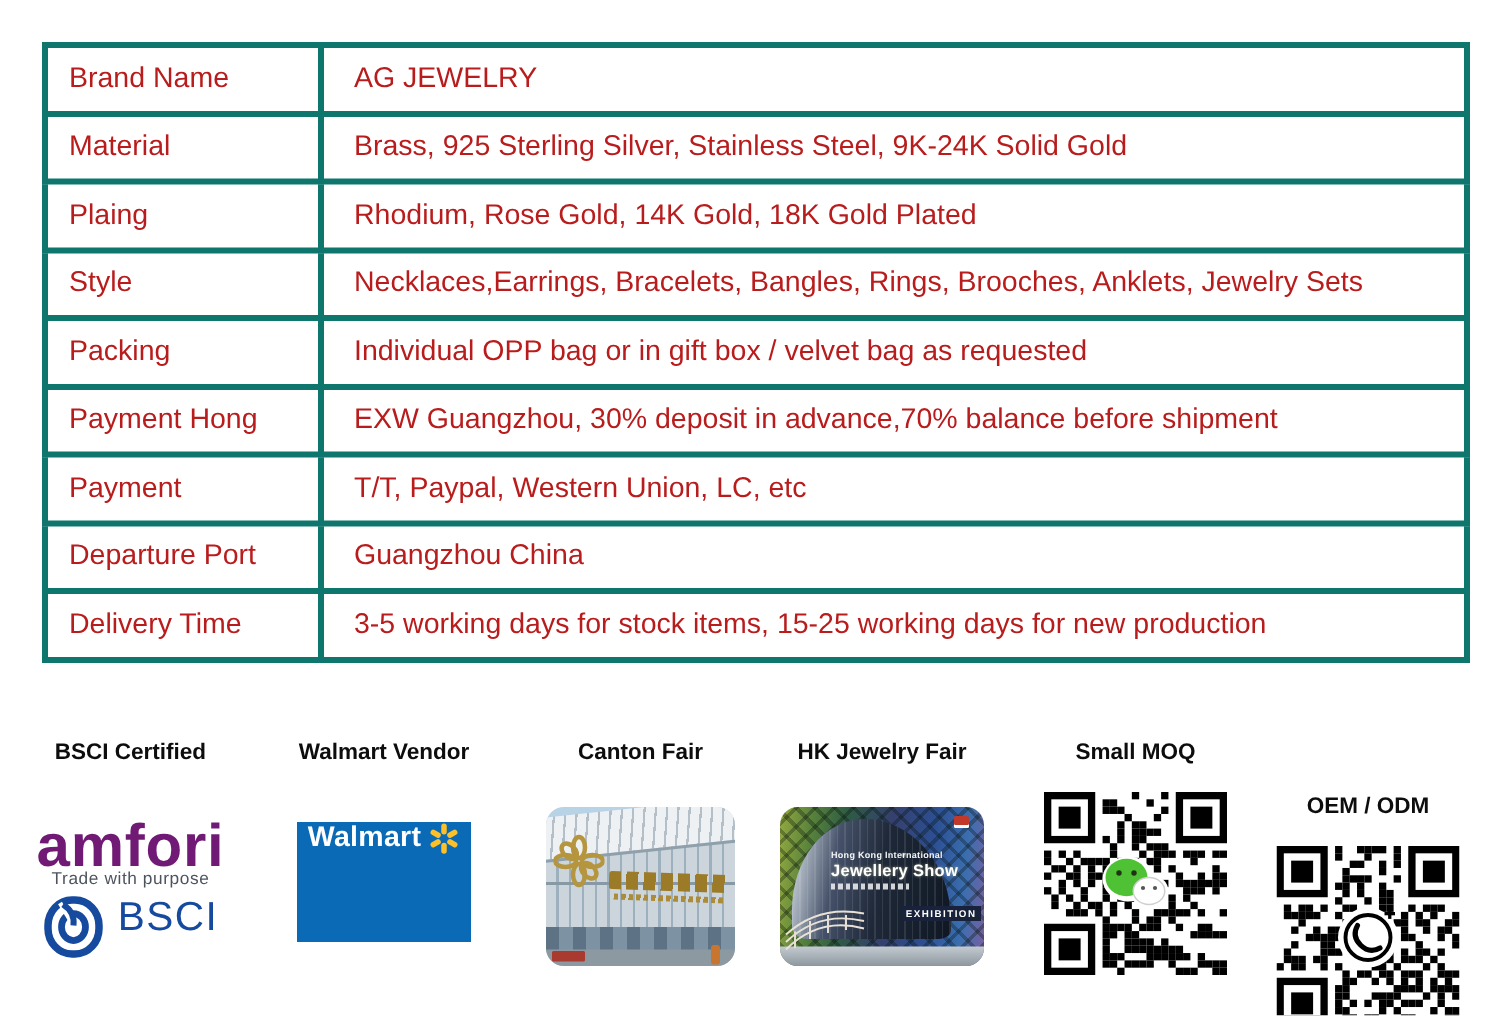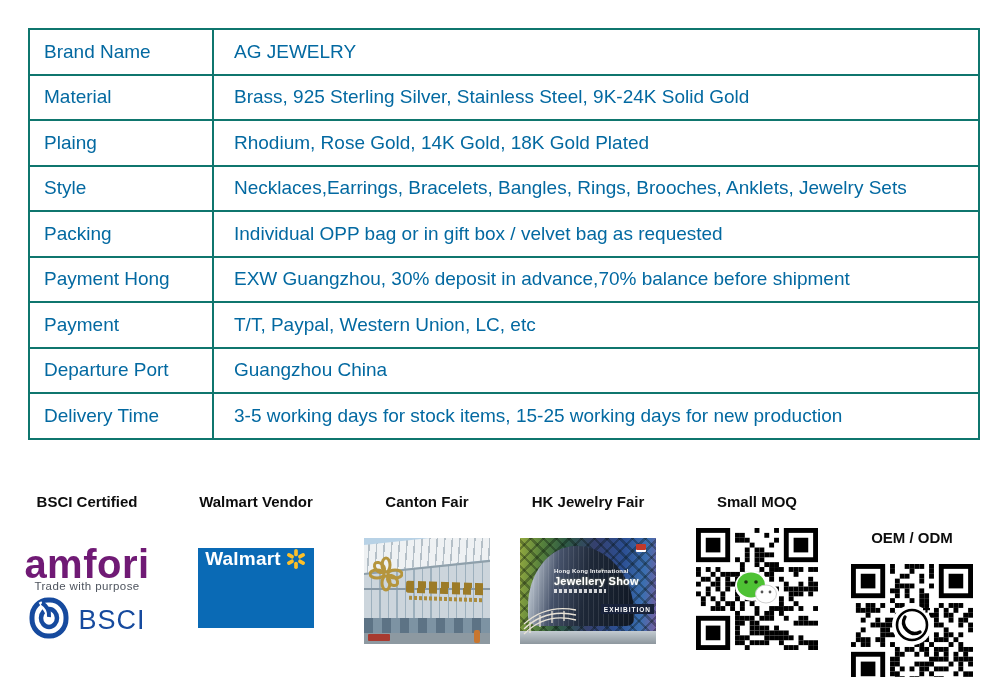--- a/index.html
+++ b/index.html
@@ -8,22 +8,22 @@
     position:relative; width:1000px; height:677px; background:#ffffff;
     font-family:"Liberation Sans", sans-serif; overflow:hidden;
   }
 
   
   .spec-table {
     position:absolute; left:28px; top:28px; width:952px;
     border-collapse:collapse;
   }
   .spec-table td {
-    border:2px solid #0f766e; height:45.5px;
-    font-size:19px; color:#0369a1; vertical-align:middle;
+    border:4px solid #0f766e; height:45.5px;
+    font-size:19px; color:#b91c1c; vertical-align:middle;
     white-space:nowrap;
   }
   .spec-table td.label-cell { width:184px; padding-left:14px; }
   .spec-table td.value-cell { padding-left:20px; }
 
   
   .badges { position:absolute; left:0; top:492px; width:1000px; height:180px;padding-left:26px; }
   .b-col { position:absolute; top:0; text-align:center; }
   .b-label { font-size:15px; font-weight:bold; color:#0d0d0d; height:20px; line-height:20px; white-space:nowrap; }
 
@@ -31,32 +31,32 @@
   #col-walmart { left:186px; width:140px; }
   #col-canton  { left:358px; width:138px; }
   #col-hk      { left:514px; width:148px; }
   #col-moq     { left:693px; width:128px; }
   #col-oem     { left:848px; width:128px;margin-top:36px; }
 
   
   .amfori-box { margin-top:37px; }
   .amfori-word { font-size:40px; font-weight:bold; color:#701a75; letter-spacing:0.5px; line-height:30px; }
   .amfori-tag  { font-size:11.5px; color:#4e545e; letter-spacing:0.4px; margin-top:1px; }
-  .bsci-row { display:flex; align-items:center; justify-content:center; margin-top:4px; gap:8px; }
+  .bsci-row { display:flex; align-items:flex-start; justify-content:center; margin-top:4px; gap:8px; }
   .bsci-text { font-size:27px; color:#164a9e; letter-spacing:1px; font-weight:500; }
 
   
   .walmart-box {
     margin:36px auto 0; width:116px; height:80px; background:#0a6ab5;
     display:flex; align-items:flex-start; justify-content:center; gap:4px;
   }
   .walmart-word { color:#ffffff; font-size:19px; font-weight:bold; letter-spacing:0.2px; }
 
   
-  .photo { position:relative; overflow:hidden; margin:26px auto 0; }
+  .photo { position:relative; overflow:hidden; margin:26px auto 0;border-radius:12px; }
   .photo-canton { width:126px; height:106px; background:#b8d2e6; }
   .cf-roof { position:absolute; left:-8px; top:0px; width:150px; height:30px;
     background:repeating-linear-gradient(100deg,#eef1f3 0 6px,#b4bfc7 6px 7.5px);
     transform:rotate(-6deg); border-bottom:2px solid #8fa0ab; }
   .cf-facade { position:absolute; left:0; top:24px; width:126px; height:56px;
     background:repeating-linear-gradient(90deg,#ccd5dc 0 7px,#9db0bd 7px 8.5px); }
   .cf-facade:after { content:""; position:absolute; left:0; top:26px; width:100%; height:1.5px; background:#8899a6; }
   .cf-text1 { position:absolute; left:42px; top:44px; width:80px; height:12px;
     background:repeating-linear-gradient(90deg,#9c7b28 0 8px,rgba(0,0,0,0) 8px 11.5px);
     transform:rotate(2deg); border-radius:2px; }

